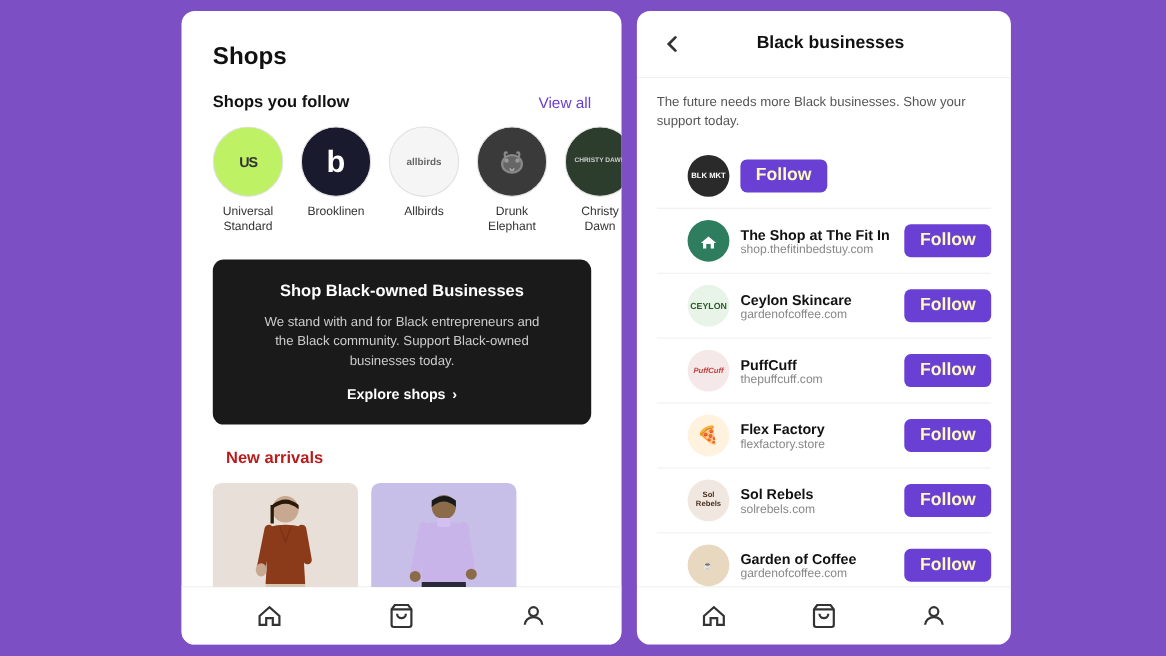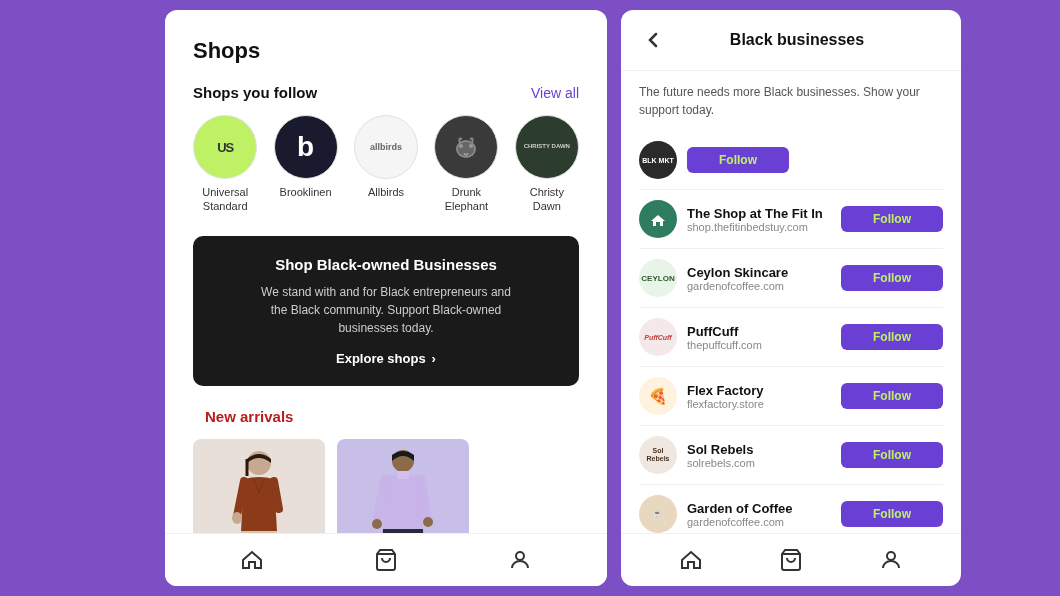--- a/index.html
+++ b/index.html
@@ -7,21 +7,21 @@
       width: 1060px;
       height: 596px;
       background: #7c4fc4;
       display: flex;
       font-family: -apple-system, BlinkMacSystemFont, 'Segoe UI', sans-serif;
       overflow: hidden;
     }
 
     
     .left-panel {
-      width: 442px;
+      width: 400px;
       background: #fff;
       margin: 10px 0 10px 165px;
       border-radius: 12px;
       overflow: hidden;
       display: flex;
       flex-direction: column;
       position: relative;
     }
     .left-content {
       flex: 1;
@@ -231,41 +231,42 @@
       background: #e8e8e8;
       display: flex;
       align-items: center;
       justify-content: center;
       margin-right: 10px;
       flex-shrink: 0;
       font-size: 8px;
       font-weight: 700;
       color: #555;
       overflow: hidden;
+      margin-left: 28px;
     }
     .business-info {
       flex: 1;
       min-width: 0;
     }
     .business-name {
       font-size: 13px;
       font-weight: 600;
       color: #111;
     }
     .business-url {
       font-size: 11px;
       color: #888;
     }
     .follow-btn {
       background: #6a3fd4;
-      color: #bef264;
+      color: #fef9c3;
       border: none;
       border-radius: 6px;
-      padding: 6px 32px;
-      font-size: 12px;
+      padding: 6px 14px;
+      font-size: 16px;
       font-weight: 600;
       cursor: pointer;
       white-space: nowrap;
       flex-shrink: 0;
     }
     .right-bottom-nav {
       display: flex;
       justify-content: space-around;
       align-items: center;
       padding: 12px 20px;

